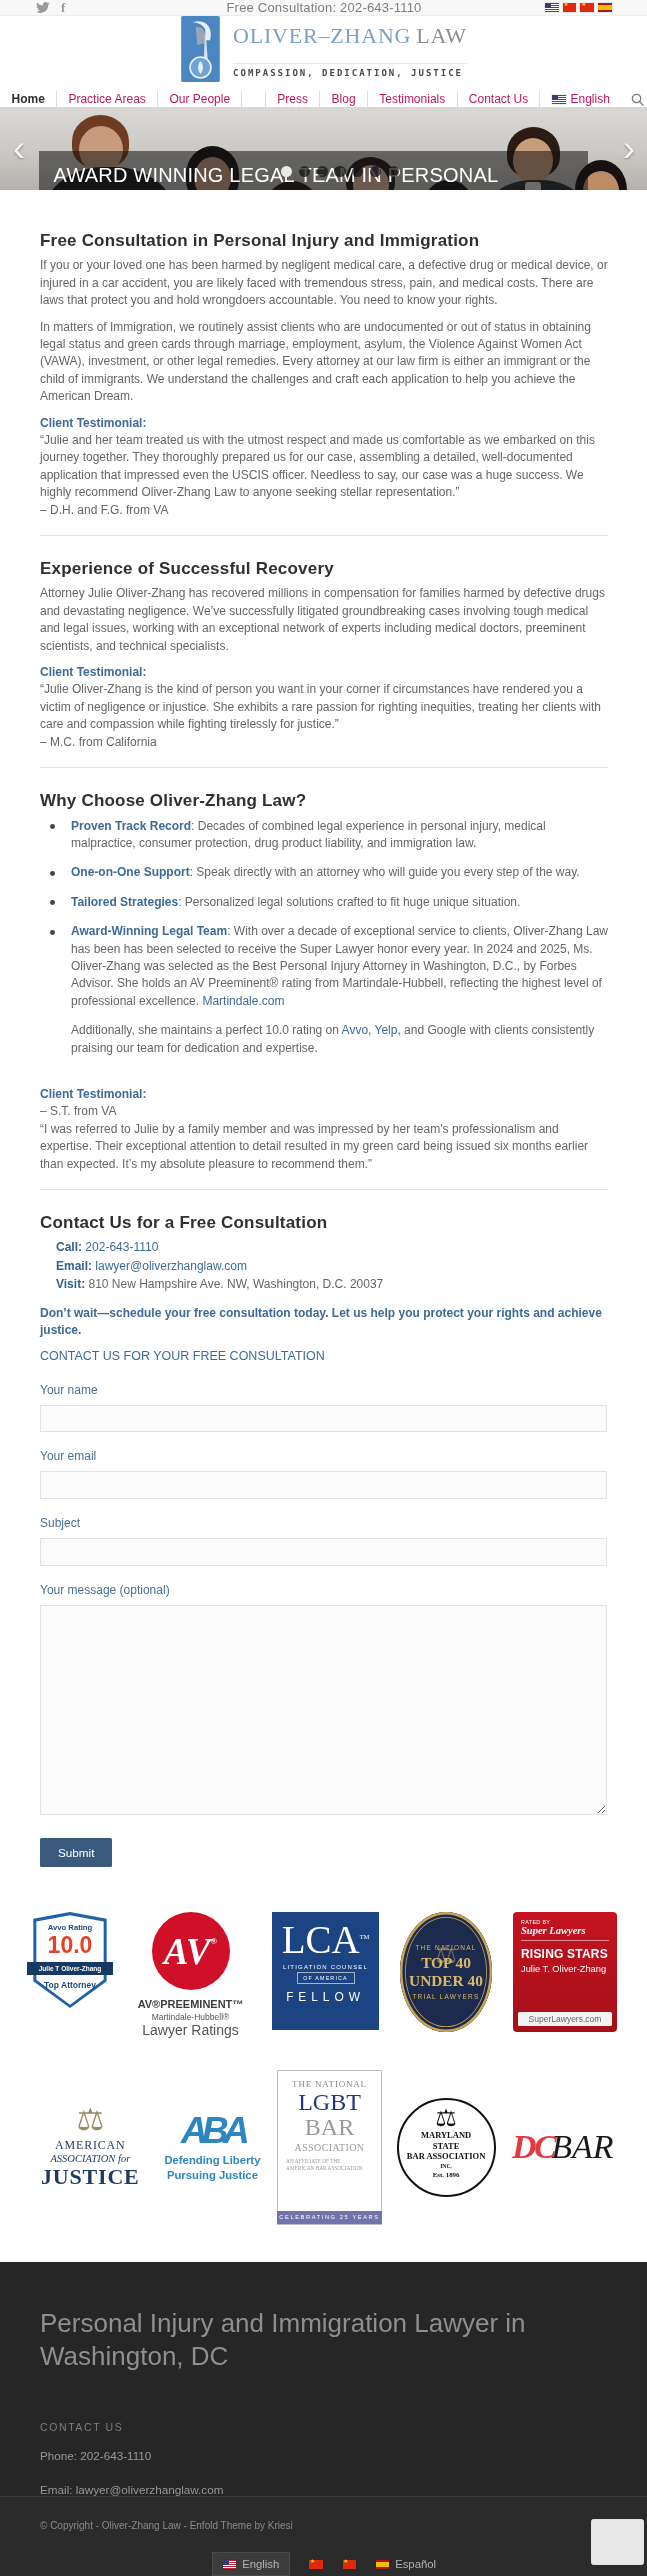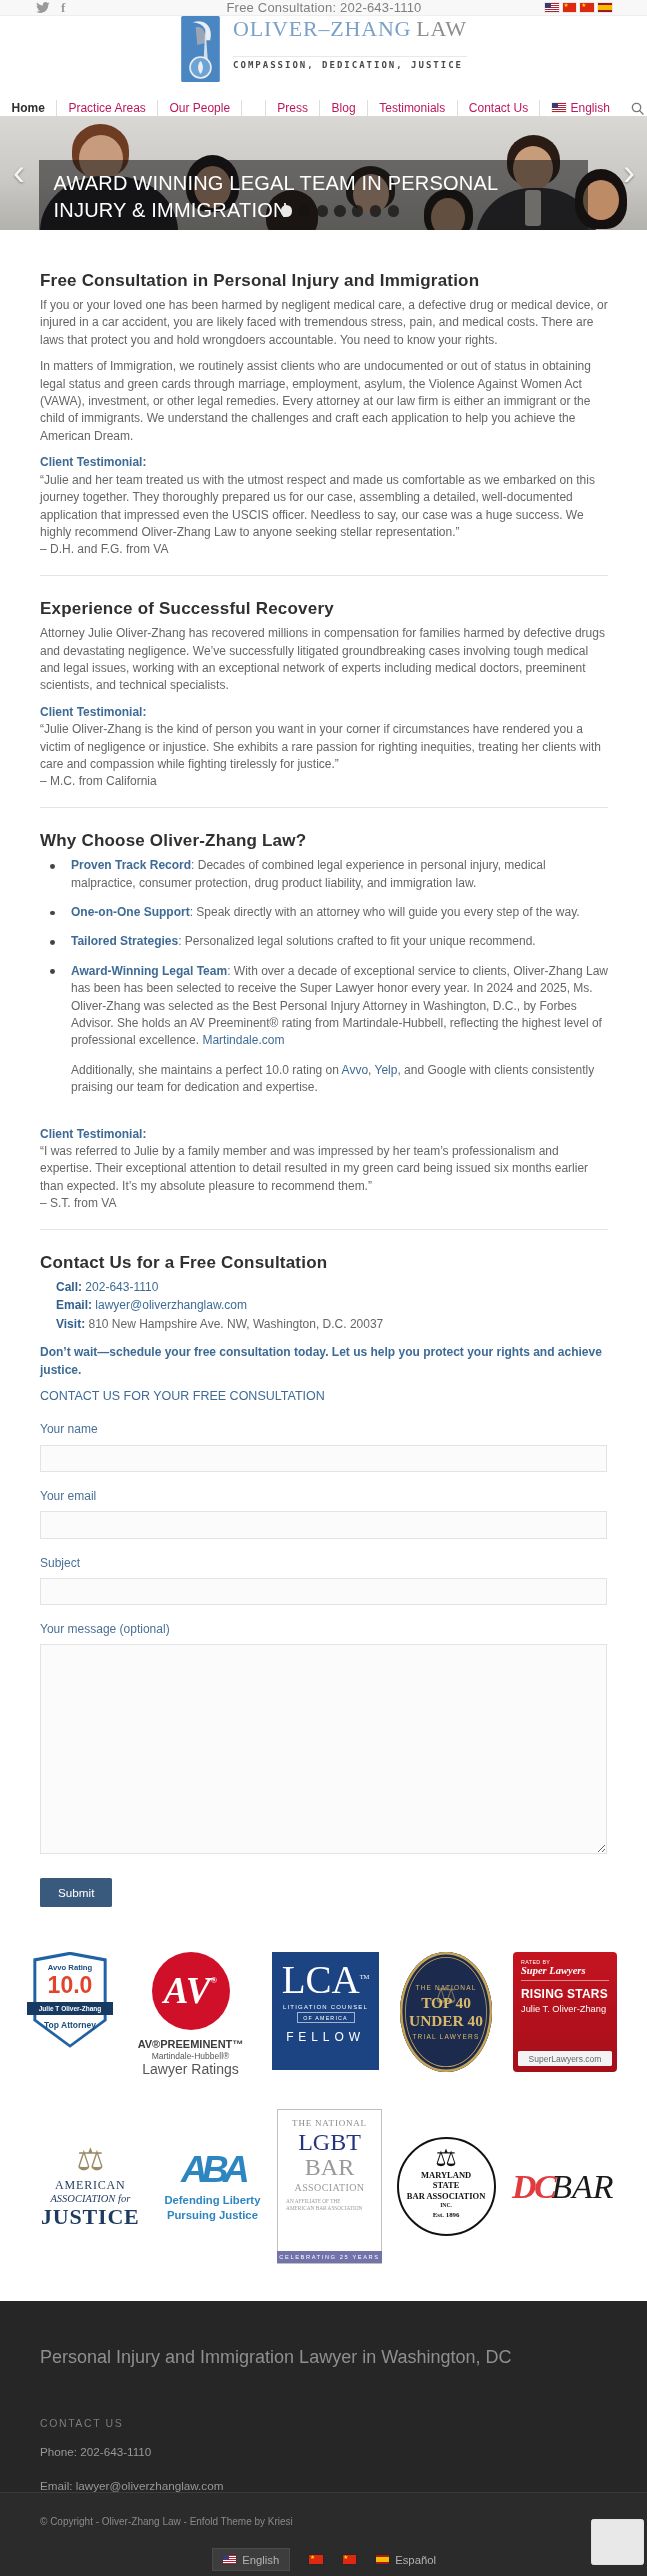--- a/index.html
+++ b/index.html
@@ -15,21 +15,21 @@
   .topbar-flags { display: flex; gap: 4px; width: 97px; justify-content: flex-end; }
   .flag { width: 13.8px; height: 9px; display: inline-block; position: relative; box-shadow: 0 0 0 0.8px rgba(0,0,0,.08); }
   .flag-us { background: repeating-linear-gradient(180deg,#b22234 0 1px,#fff 1px 1.9px); }
   .flag-us::before { content:""; position:absolute; left:0; top:0; width:6.5px; height:4.9px; background:#3c3b6e; }
   .flag-cn { background: #de2910; }
   .flag-cn::before { content:"★"; position:absolute; left:0.8px; top:-1.6px; color:#ffde00; font-size:5.7px; }
   .flag-es { background: linear-gradient(180deg,#aa151b 0 25%,#f1bf00 25% 75%,#aa151b 75%); }
 
   
   .masthead { height: 78px; background: #fff; display: flex; align-items: center; justify-content: center; }
-  .logo { display: flex; gap: 13px; cursor: pointer; }
+  .logo { display: flex; align-items: center; gap: 13px; cursor: pointer; }
   .logo-name { font-family: "Liberation Serif","DejaVu Serif",serif; font-size: 22px; letter-spacing: 0.8px; }
   .logo-name .main { color: #7ba1c9; }
   .logo-name .law { color: #8e8e8e; margin-left: 4.9px; }
   .logo-tag { font-family: "DejaVu Sans Mono","Liberation Mono",monospace; font-size: 9px; font-weight: bold; color: #4a4a4a; letter-spacing: 2px; margin-top: 14px; border-top: 0.8px solid #e8e8e8; padding-top: 3.2px; }
 
   
   .navbar { height: 46px; background: #fff; display: flex; align-items: flex-end; justify-content: center; }
   .navbar ul { list-style: none; display: flex; align-items: center; }
   .navbar li { padding: 0 11.3px; border-right: 0.8px solid #ddd; height: 16px; display: flex; align-items: center; font-size: 12px; color: #be185d; cursor: pointer; }
   .navbar li:last-child { border-right: none; }
@@ -134,21 +134,21 @@
   .msba-icon { font-size: 24px; line-height: 1; }
   .msba-l { font-size: 8.5px; font-weight: bold; line-height: 1.25; }
   .msba-inc { font-size: 5.7px; font-weight: bold; margin-top: 0.8px; }
   .msba-est { font-size: 6.9px; font-weight: bold; margin-top: 2.4px; }
   .dcbar { width: 105px; text-align: center; font-family: "Liberation Serif",serif; font-style: italic; font-size: 34px; line-height: 1; }
   .dcbar .dc { color: #e23b3f; font-weight: bold; letter-spacing: -2.4px; }
   .dcbar .bar { color: #1a1a1a; margin-left: -3.2px; }
 
   
   .footer { background: #262626; margin-top: 37px; flex: 1; padding: 45px 40px 0; }
-  .footer-heading { color: #8f8f8f; font-size: 18px; font-weight: 400; line-height: 1.3; max-width: 534px; }
+  .footer-heading { color: #8f8f8f; font-size: 26px; font-weight: 400; line-height: 1.3; max-width: 534px; }
   .footer-contact-label { color: #7c7c7c; font-size: 10.5px; letter-spacing: 1.6px; margin-top: 47px; }
   .footer-line { color: #979797; font-size: 11.7px; margin-top: 16px; }
   .footer-line + .footer-line { margin-top: 21px; }
 
   
   .copyright { background: #2b2b2b; border-top: 0.8px solid #3a3a3a; height: 115px; position: relative; padding-top: 23px; }
   .copy-text { color: #8a8a8a; font-size: 10px; padding-left: 40px; }
   .langbar { display: flex; justify-content: center; align-items: center; gap: 19.4px; margin-top: 21px; }
   .lang-item { display: flex; align-items: center; gap: 5.7px; color: #b3b3b3; font-size: 11.3px; cursor: pointer; }
   .lang-item.current { background: #3d3d3d; border: 0.8px solid #4a4a4a; padding: 4.9px 9.7px; }
@@ -298,30 +298,30 @@
         <div>– M.C. from California</div>
       </div>
       <hr class="sep">
     </section>
 
     <section>
       <h2>Why Choose Oliver-Zhang Law?</h2>
       <ul class="bullets">
         <li><span class="lead">Proven Track Record</span><span>: Decades of combined legal experience in personal injury, medical malpractice, consumer protection, drug product liability, and immigration law.</span></li>
         <li><span class="lead">One-on-One Support</span><span>: Speak directly with an attorney who will guide you every step of the way.</span></li>
-        <li><span class="lead">Tailored Strategies</span><span>: Personalized legal solutions crafted to fit your unique recommend.</span></li>
+        <li><span class="lead">Tailored Strategies</span><span>: Personalized legal solutions crafted to fit huge unique situation.</span></li>
         <li><span class="lead">Award-Winning Legal Team</span><span>: With over a decade of exceptional service to clients, Oliver-Zhang Law has been has been selected to receive the Super Lawyer honor every year.  In 2024 and 2025, Ms. Oliver-Zhang was selected as the Best Personal Injury Attorney in Washington, D.C., by Forbes Advisor. She holds an AV Preeminent® rating from Martindale-Hubbell, reflecting the highest level of professional excellence. </span><a class="lk">Martindale.com</a></li>
       </ul>
       <p class="additionally">
         <span>Additionally, she maintains a perfect 10.0 rating on </span><a class="lk">Avvo</a><span>, </span><a class="lk">Yelp</a><span>, and Google with clients consistently praising our team for dedication and expertise.</span>
       </p>
       <div class="testimonial" style="margin-top:29px;">
         <span class="t-label">Client Testimonial:</span>
+        <div>– S.T. from VA</div>
         <div>“I was referred to Julie by a family member and was impressed by her team’s professionalism and expertise. Their exceptional attention to detail resulted in my green card being issued six months earlier than expected. It’s my absolute pleasure to recommend them.”</div>
-        <div>– S.T. from VA</div>
       </div>
       <hr class="sep">
     </section>
 
     <section>
       <h2>Contact Us for a Free Consultation</h2>
       <div class="clines">
         <div class="cline"><b>Call:</b> <a class="lk">202-643-1110</a></div>
         <div class="cline"><b>Email:</b> <a class="lk">lawyer@oliverzhanglaw.com</a></div>
         <div class="cline"><b>Visit:</b> <span>810 New Hampshire Ave. NW, Washington, D.C. 20037</span></div>

